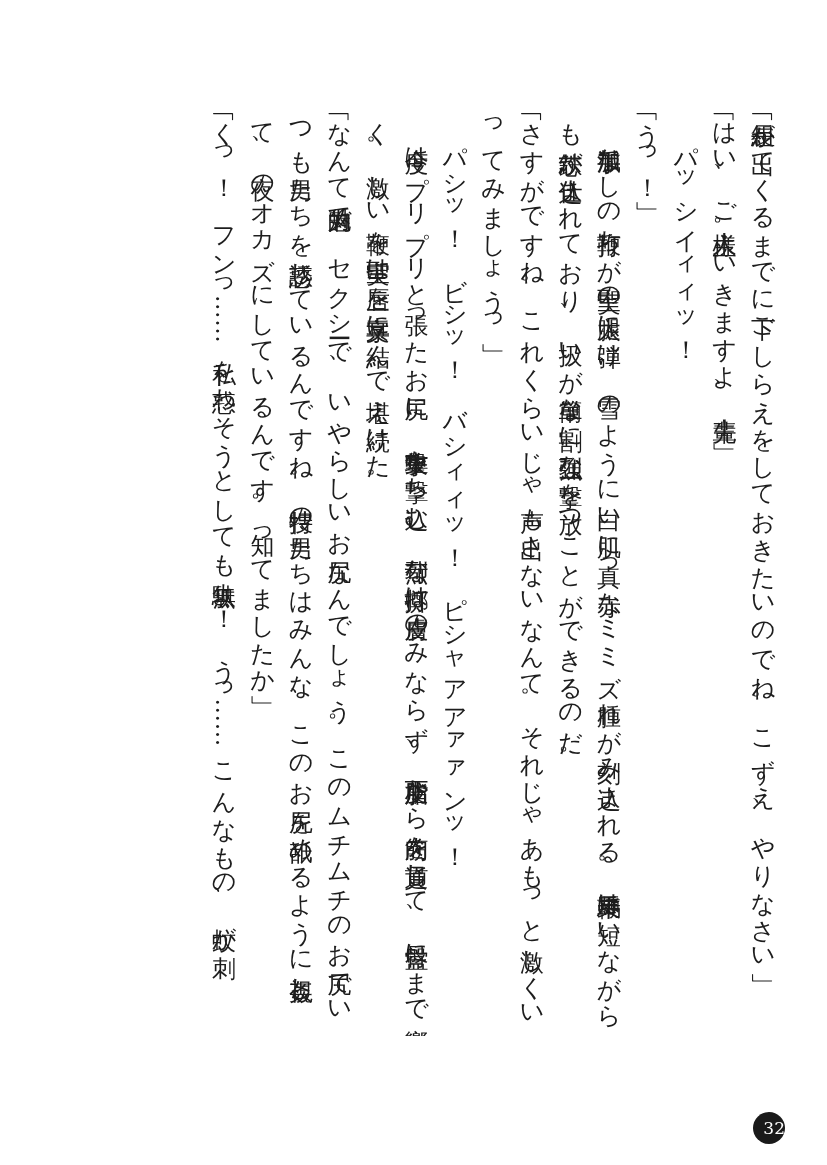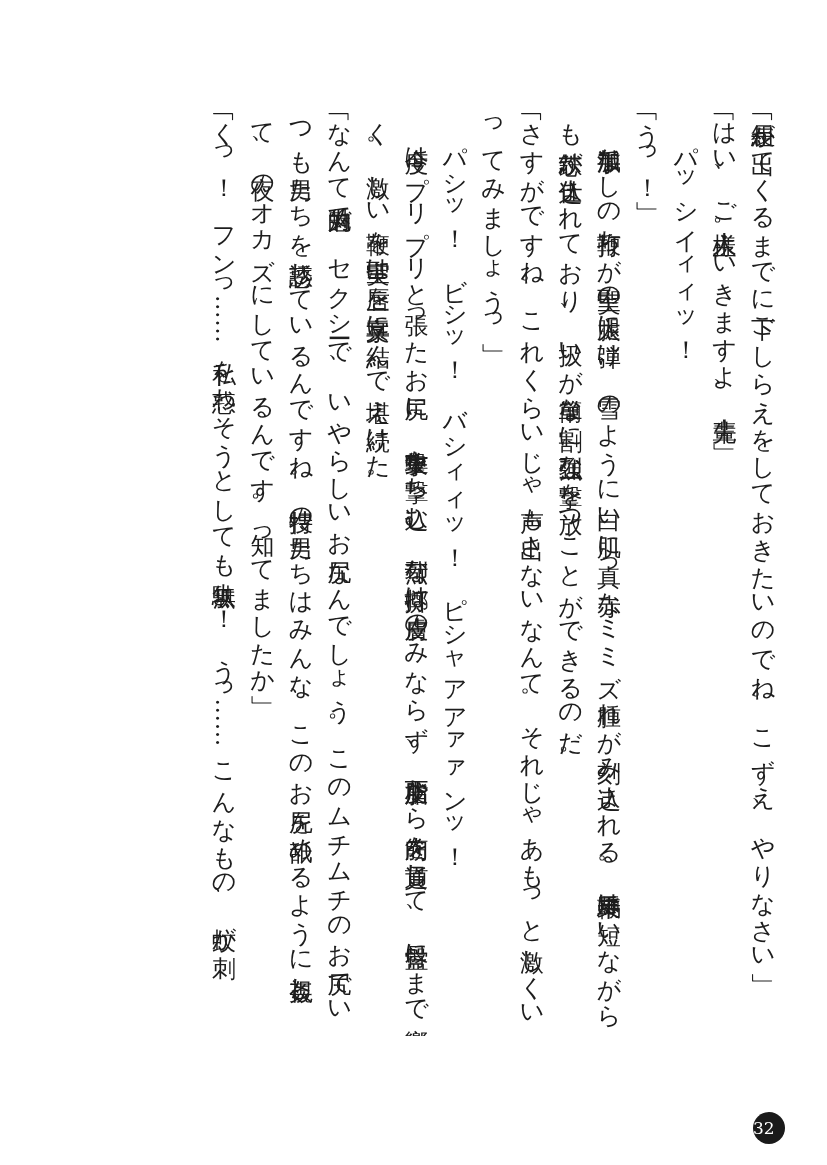--- a/index.html
+++ b/index.html
@@ -43,21 +43,21 @@
     position: absolute;
     left: 753px;
     top: 1112px;
     width: 32px;
     height: 32px;
     border-radius: 50%;
     background: #1a1a1a;
     color: #ffffff;
     display: flex;
     align-items: center;
-    justify-content: flex-start;
+    justify-content: flex-end;
     font-size: 17px;
     line-height: 1;
   }
 </style>
 </head>
 <body>
 
 <div class="page">
 
   <div class="text-block">

